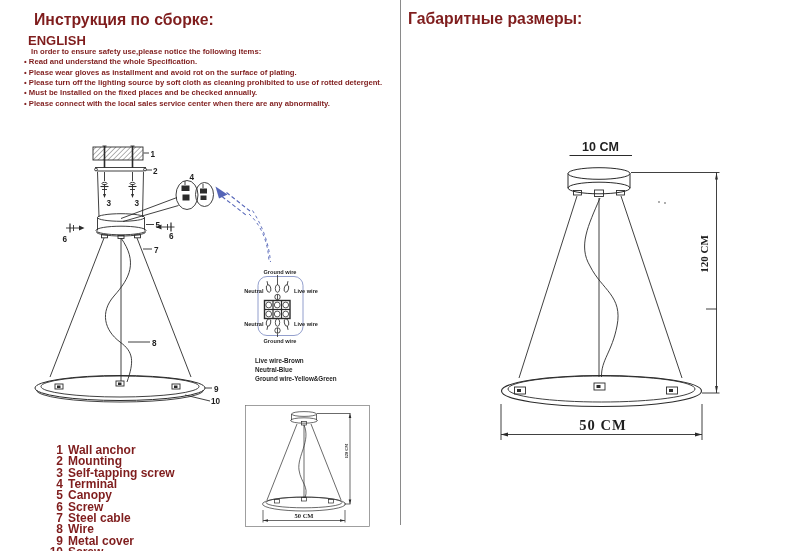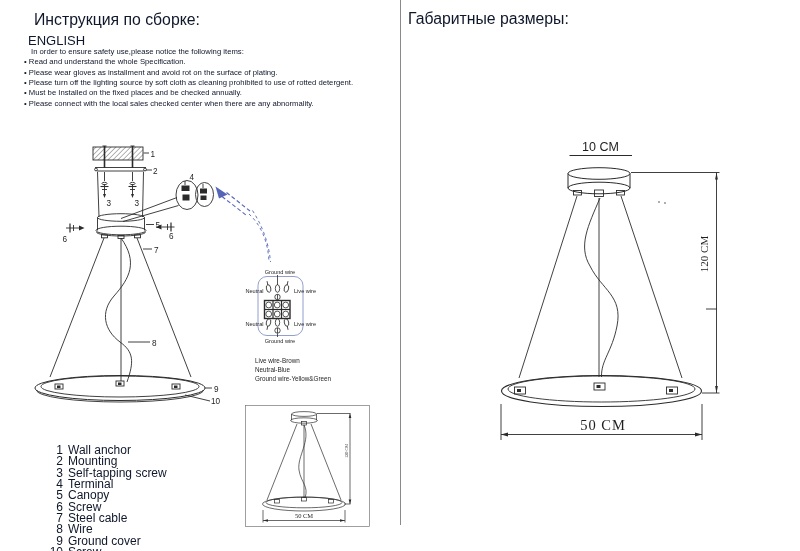--- a/index.html
+++ b/index.html
@@ -1,17 +1,17 @@
 <!DOCTYPE html>
 <html><head>
 <meta charset="utf-8">
 <style>
   html,body{margin:0;padding:0;}
   .page{position:relative;width:800px;height:551px;background:#fff;overflow:hidden;
-        font-family:"Liberation Sans",sans-serif;color:#0f172a;}
+        font-family:"Liberation Sans",sans-serif;color:#7f1d1d;font-weight:bold;}
   .divider{position:absolute;left:400px;top:0;width:1px;height:525px;background:#8a8a8a;}
   .h-left{position:absolute;left:34px;top:11px;font-size:15.8px;}
   .h-right{position:absolute;left:408px;top:10px;font-size:15.8px;}
   .english{position:absolute;left:28px;top:33px;font-size:13px;}
   .spec{position:absolute;left:24px;top:47px;width:360px;font-size:7.7px;line-height:10.35px;}
   .spec-title{width:310px;text-align:center;}
   .spec-intro{padding-left:7px;}
   .spec-item::before{content:"• ";}
   .parts{position:absolute;left:32px;top:445px;font-size:12px;line-height:11.35px;margin-left:13px;}
   .part .pn{display:inline-block;width:18px;text-align:right;margin-right:5px;}
@@ -25,32 +25,32 @@
 <div class="page">
   <div class="divider"></div>
   <div class="h-left">Инструкция по сборке:</div>
   <div class="english">ENGLISH</div>
   <div class="spec">
     <div class="spec-intro">In order to ensure safety use,please notice the following items:</div>
     <div class="spec-item">Read and understand the whole Specification.</div>
     <div class="spec-item">Please wear gloves as installment and avoid rot on the surface of plating.</div>
     <div class="spec-item">Please turn off the lighting source by soft cloth as cleaning prohibited to use of rotted detergent.</div>
     <div class="spec-item">Must be Installed on the fixed places and be checked annually.</div>
-    <div class="spec-item">Please connect with the local sales checked center when there are any abnormality.</div>
+    <div class="spec-item">Please connect with the local sales service center when there are any abnormality.</div>
   </div>
   <div class="parts">
     <div class="part"><span class="pn">1</span><span>Wall anchor</span></div>
     <div class="part"><span class="pn">2</span><span>Mounting</span></div>
     <div class="part"><span class="pn">3</span><span>Self-tapping screw</span></div>
     <div class="part"><span class="pn">4</span><span>Terminal</span></div>
     <div class="part"><span class="pn">5</span><span>Canopy</span></div>
     <div class="part"><span class="pn">6</span><span>Screw</span></div>
     <div class="part"><span class="pn">7</span><span>Steel cable</span></div>
     <div class="part"><span class="pn">8</span><span>Wire</span></div>
-    <div class="part"><span class="pn">9</span><span>Ground cover</span></div>
+    <div class="part"><span class="pn">9</span><span>Metal cover</span></div>
     <div class="part"><span class="pn">10</span><span>Screw</span></div>
   </div>
   <div class="h-right">Габаритные размеры:</div>
 
   <svg class="art" width="800" height="551" viewBox="0 0 800 551">
     <defs>
       <pattern id="hatch" width="3.5" height="3.5" patternUnits="userSpaceOnUse" patternTransform="rotate(45)">
         <line x1="0" y1="0" x2="0" y2="3.5" stroke="#444" stroke-width="0.8"></line>
       </pattern>
     </defs>

